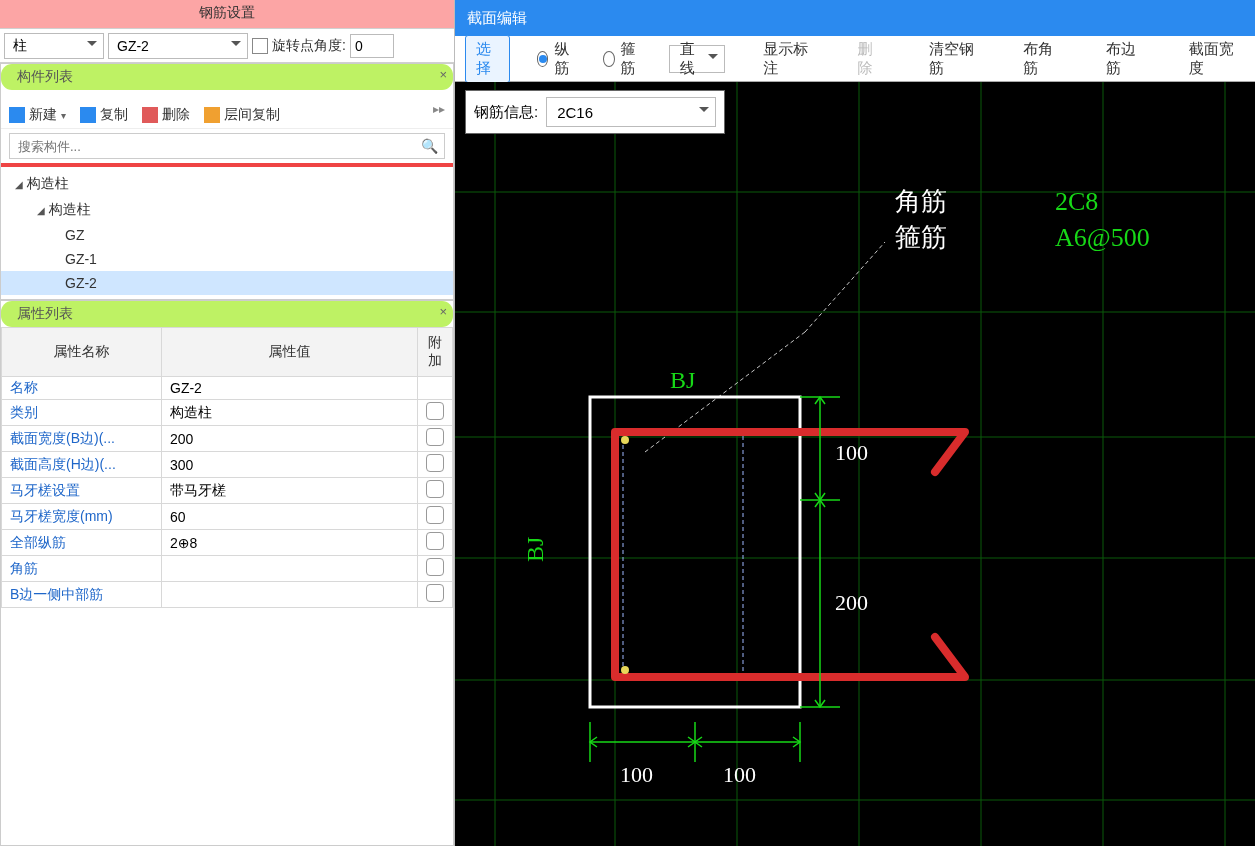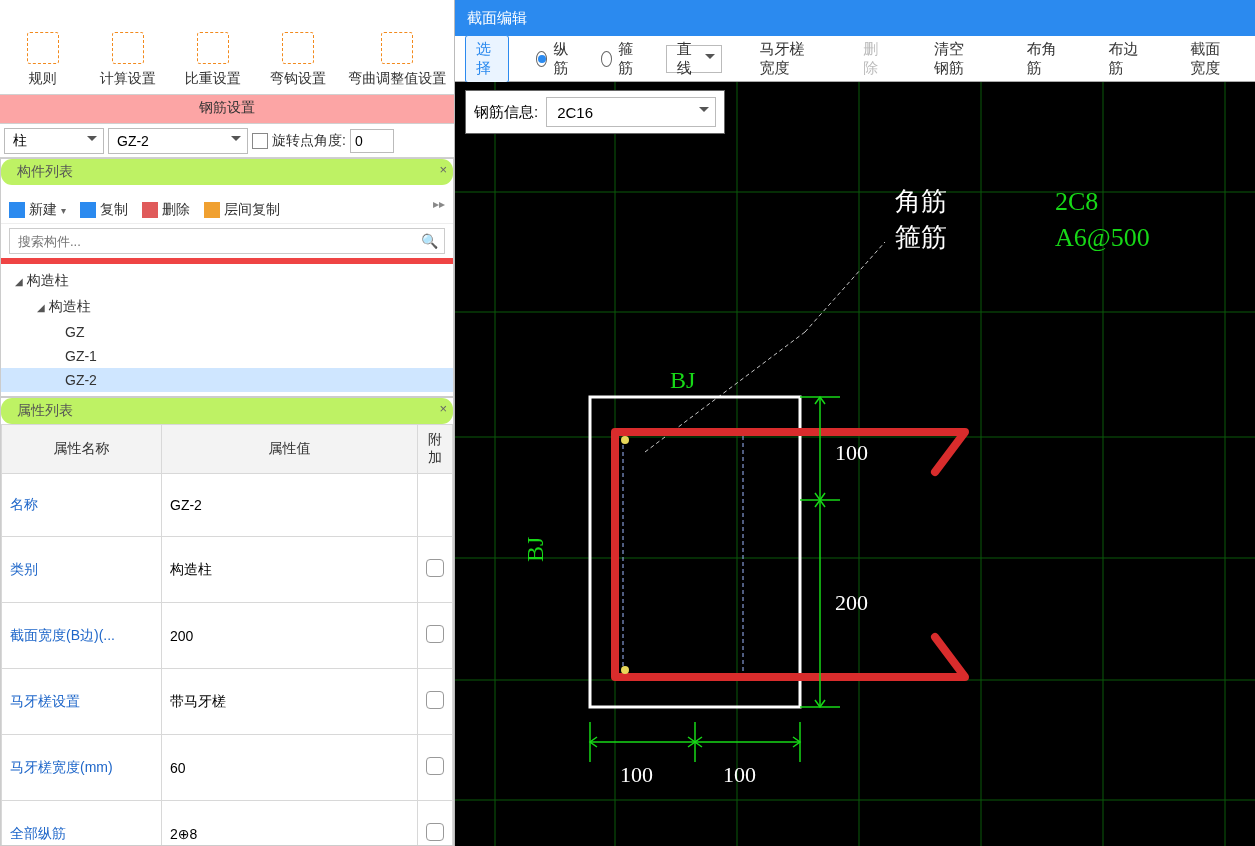--- a/index.html
+++ b/index.html
@@ -23,34 +23,34 @@
   .panel { border:1px solid #ccc; margin:0; background:#fff; }
   .panel-h { background:#bef264; font-size:14px; color:#555; padding:4px 16px; position:relative;border-radius:11px;}
   .panel-h .x { position:absolute; right:6px; top:3px; font-size:13px; color:#666; cursor:pointer;}
   .toolbar { display:flex; align-items:center; gap:14px; padding:4px 8px; font-size:14px; color:#333; border-bottom:1px solid #eee;}
   .toolbar .tb-item { display:flex; align-items:center; gap:4px; cursor:pointer;margin-top:12px;}
   .tb-item .ic { width:16px; height:16px; display:inline-block; }
   .ic-new { background:#2b8aef; }
   .ic-copy { background:#2b8aef; }
   .ic-del { background:#e05a5a; }
   .ic-floor { background:#f0a030; }
-  .searchbox { position:relative; padding:4px 8px; border-bottom:6px solid #ef4444;}
+  .searchbox { position:relative; padding:4px 8px; border-bottom:4px solid #ef4444;}
   .searchbox input { width:100%; height:26px; border:1px solid #ccc; padding:0 26px 0 8px; font-size:13px; color:#888;}
   .searchbox .mag { position:absolute; right:14px; top:9px; color:#2b8aef; font-size:14px;}
   .tree { font-size:14px; padding:4px 0;}
   .tree .node { padding:4px 8px; cursor:default;}
   .tree .lvl1 { padding-left:14px; color:#333;}
   .tree .lvl2 { padding-left:36px; color:#333;}
   .tree .lvl3 { padding-left:64px; color:#333;}
   .tree .sel { background:#cfe6ff; }
   .tree .caret::before { content:"◢"; font-size:10px; color:#555; margin-right:4px; display:inline-block; transform:rotate(0deg);}
   
   .prop-table { width:100%; border-collapse:collapse; font-size:14px;}
   .prop-table th { background:#f3f3f3; font-weight:normal; color:#333; padding:6px 8px; border:1px solid #d8d8d8;}
-  .prop-table td { padding:22px 8px; border:1px solid #d8d8d8; background:#fff;}
+  .prop-table td { padding:2px 8px; border:1px solid #d8d8d8; background:#fff;}
   .prop-table td.name { color:#1e66c9; }
   .prop-table td.chk-cell { text-align:center;}
   .mini-chk { width:18px; height:18px; border:1px solid #999; border-radius:4px; display:inline-block;}
   
   .right-pane { flex:1; display:flex; flex-direction:column; background:#000; position:relative;}
   .title-bar { height:36px; background:#2b8aef; color:#fff; font-size:15px; display:flex; align-items:center; padding:0 12px;}
   .rp-toolbar { height:46px; background:#fff; border-bottom:1px solid #aaa; display:flex; align-items:center; gap:27px; padding:0 10px; font-size:15px; color:#333;}
   .rp-btn { padding:4px 10px; border:1px solid transparent; border-radius:3px; cursor:pointer;}
   .rp-btn.sel-btn { border:1px solid #2b8aef; color:#2b8aef; background:#eaf4ff;}
   .radio { display:flex; align-items:center; gap:6px; }
@@ -76,27 +76,20 @@
   .leader { stroke:#c8c8c8; stroke-width:1; stroke-dasharray:4 3;}
   .corner-dot { fill:#e8d85a; }
 </style>
 </head>
 <body>
 
 <div class="root">
 
   <div class="left-pane">
 
-    <div class="ribbon-row">
-      <div class="ribbon-item"><div class="ico"></div><span>规则</span></div>
-      <div class="ribbon-item"><div class="ico"></div><span>计算设置</span></div>
-      <div class="ribbon-item"><div class="ico"></div><span>比重设置</span></div>
-      <div class="ribbon-item"><div class="ico"></div><span>弯钩设置</span></div>
-      <div class="ribbon-item" style="width:120px"><div class="ico"></div><span>弯曲调整值设置</span></div>
-    </div>
     <div class="ribbon-group-label">钢筋设置</div>
 
     <div class="dd-bar">
       <div class="combo" style="width:100px">
           <span>柱</span>
         </div>
       <div class="combo" style="width:140px">
           <span>GZ-2</span>
         </div>
       <span class="chk"></span>
@@ -165,20 +158,25 @@
               <td class="name">类别</td>
               <td>构造柱</td>
               <td class="chk-cell"><span class="mini-chk"></span></td>
             </tr>
             <tr>
               <td class="name">截面宽度(B边)(...</td>
               <td>200</td>
               <td class="chk-cell"><span class="mini-chk"></span></td>
             </tr>
             <tr>
+              <td class="name">截面高度(H边)(...</td>
+              <td>300</td>
+              <td class="chk-cell"><span class="mini-chk"></span></td>
+            </tr>
+            <tr>
               <td class="name">马牙槎设置</td>
               <td>带马牙槎</td>
               <td class="chk-cell"><span class="mini-chk"></span></td>
             </tr>
             <tr>
               <td class="name">马牙槎宽度(mm)</td>
               <td>60</td>
               <td class="chk-cell"><span class="mini-chk"></span></td>
             </tr>
             <tr>
@@ -210,21 +208,21 @@
           <span class="dot on"></span>
           <span>纵筋</span>
         </span>
       <span class="radio">
           <span class="dot"></span>
           <span>箍筋</span>
         </span>
       <span class="rp-combo">
           <span>直线</span>
         </span>
-      <span class="rp-btn">马牙槎宽度</span>
+      <span class="rp-btn">显示标注</span>
       <span class="rp-btn" style="color:#bbb">删除</span>
       <span class="rp-btn">清空钢筋</span>
       <span class="rp-btn">布角筋</span>
       <span class="rp-btn">布边筋</span>
       <span class="rp-btn">截面宽度</span>
     </div>
 
     <div class="rp-toolbar2">
       <span>钢筋信息:</span>
       <div class="rp-combo">

